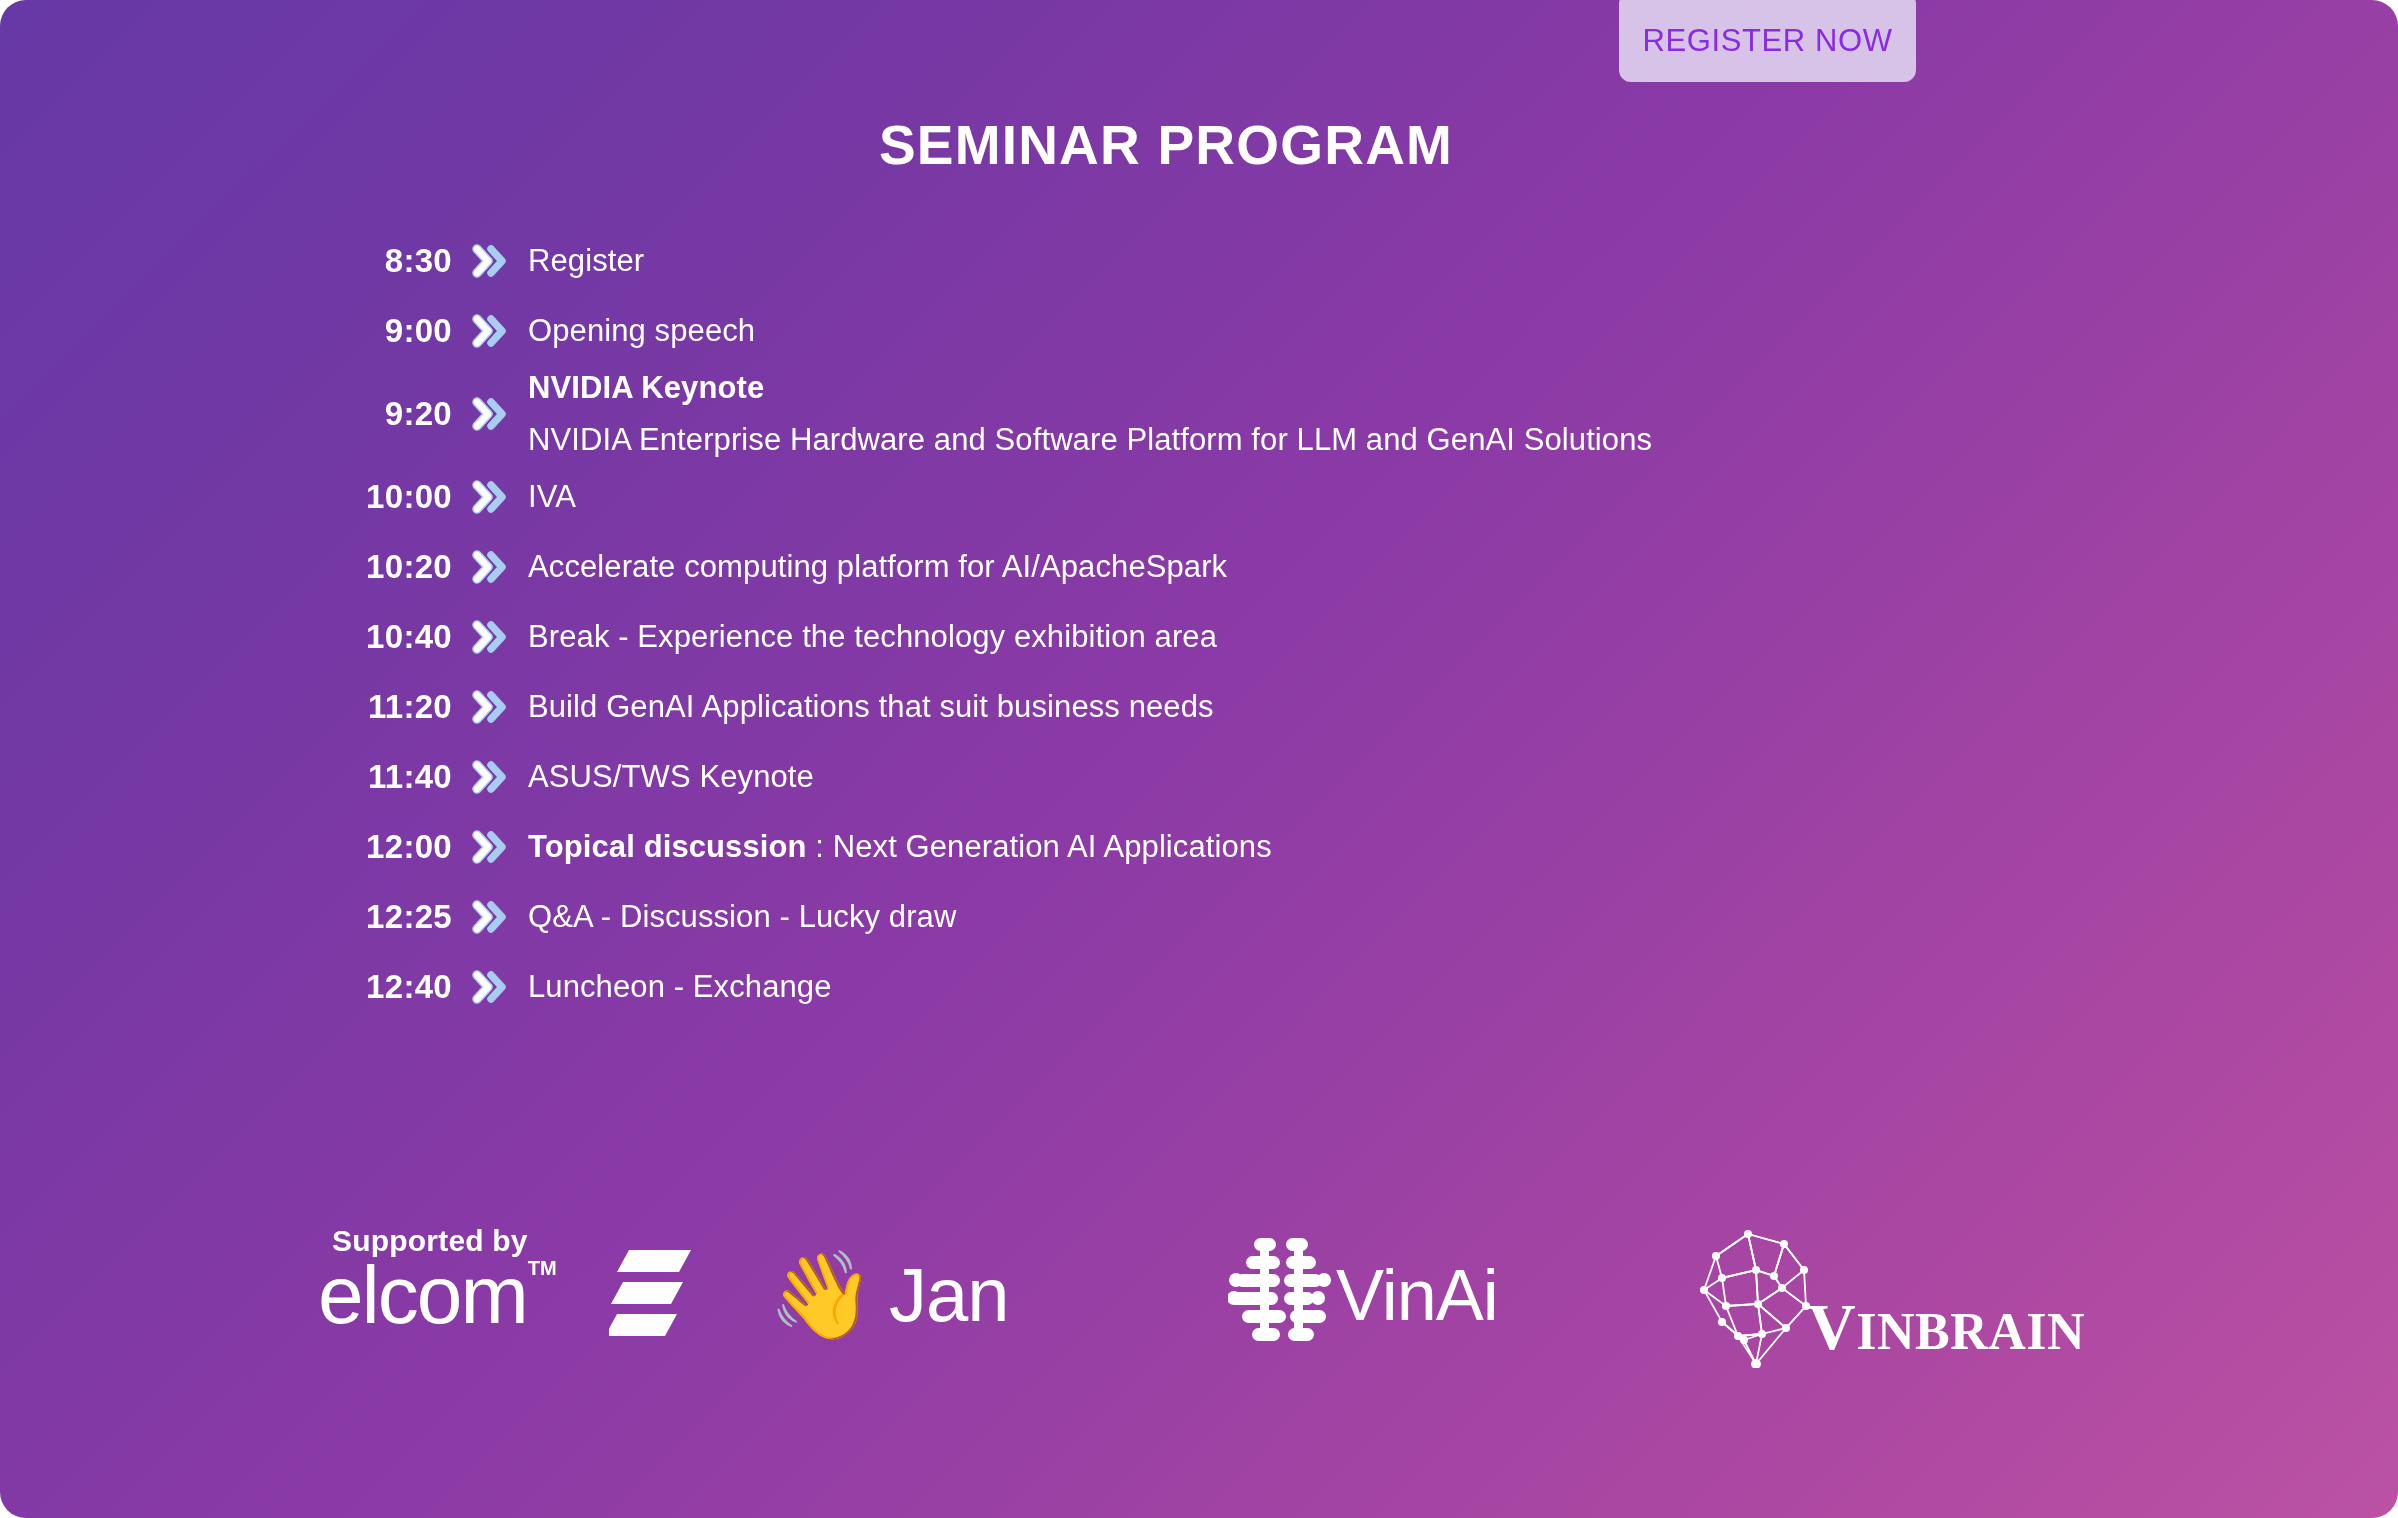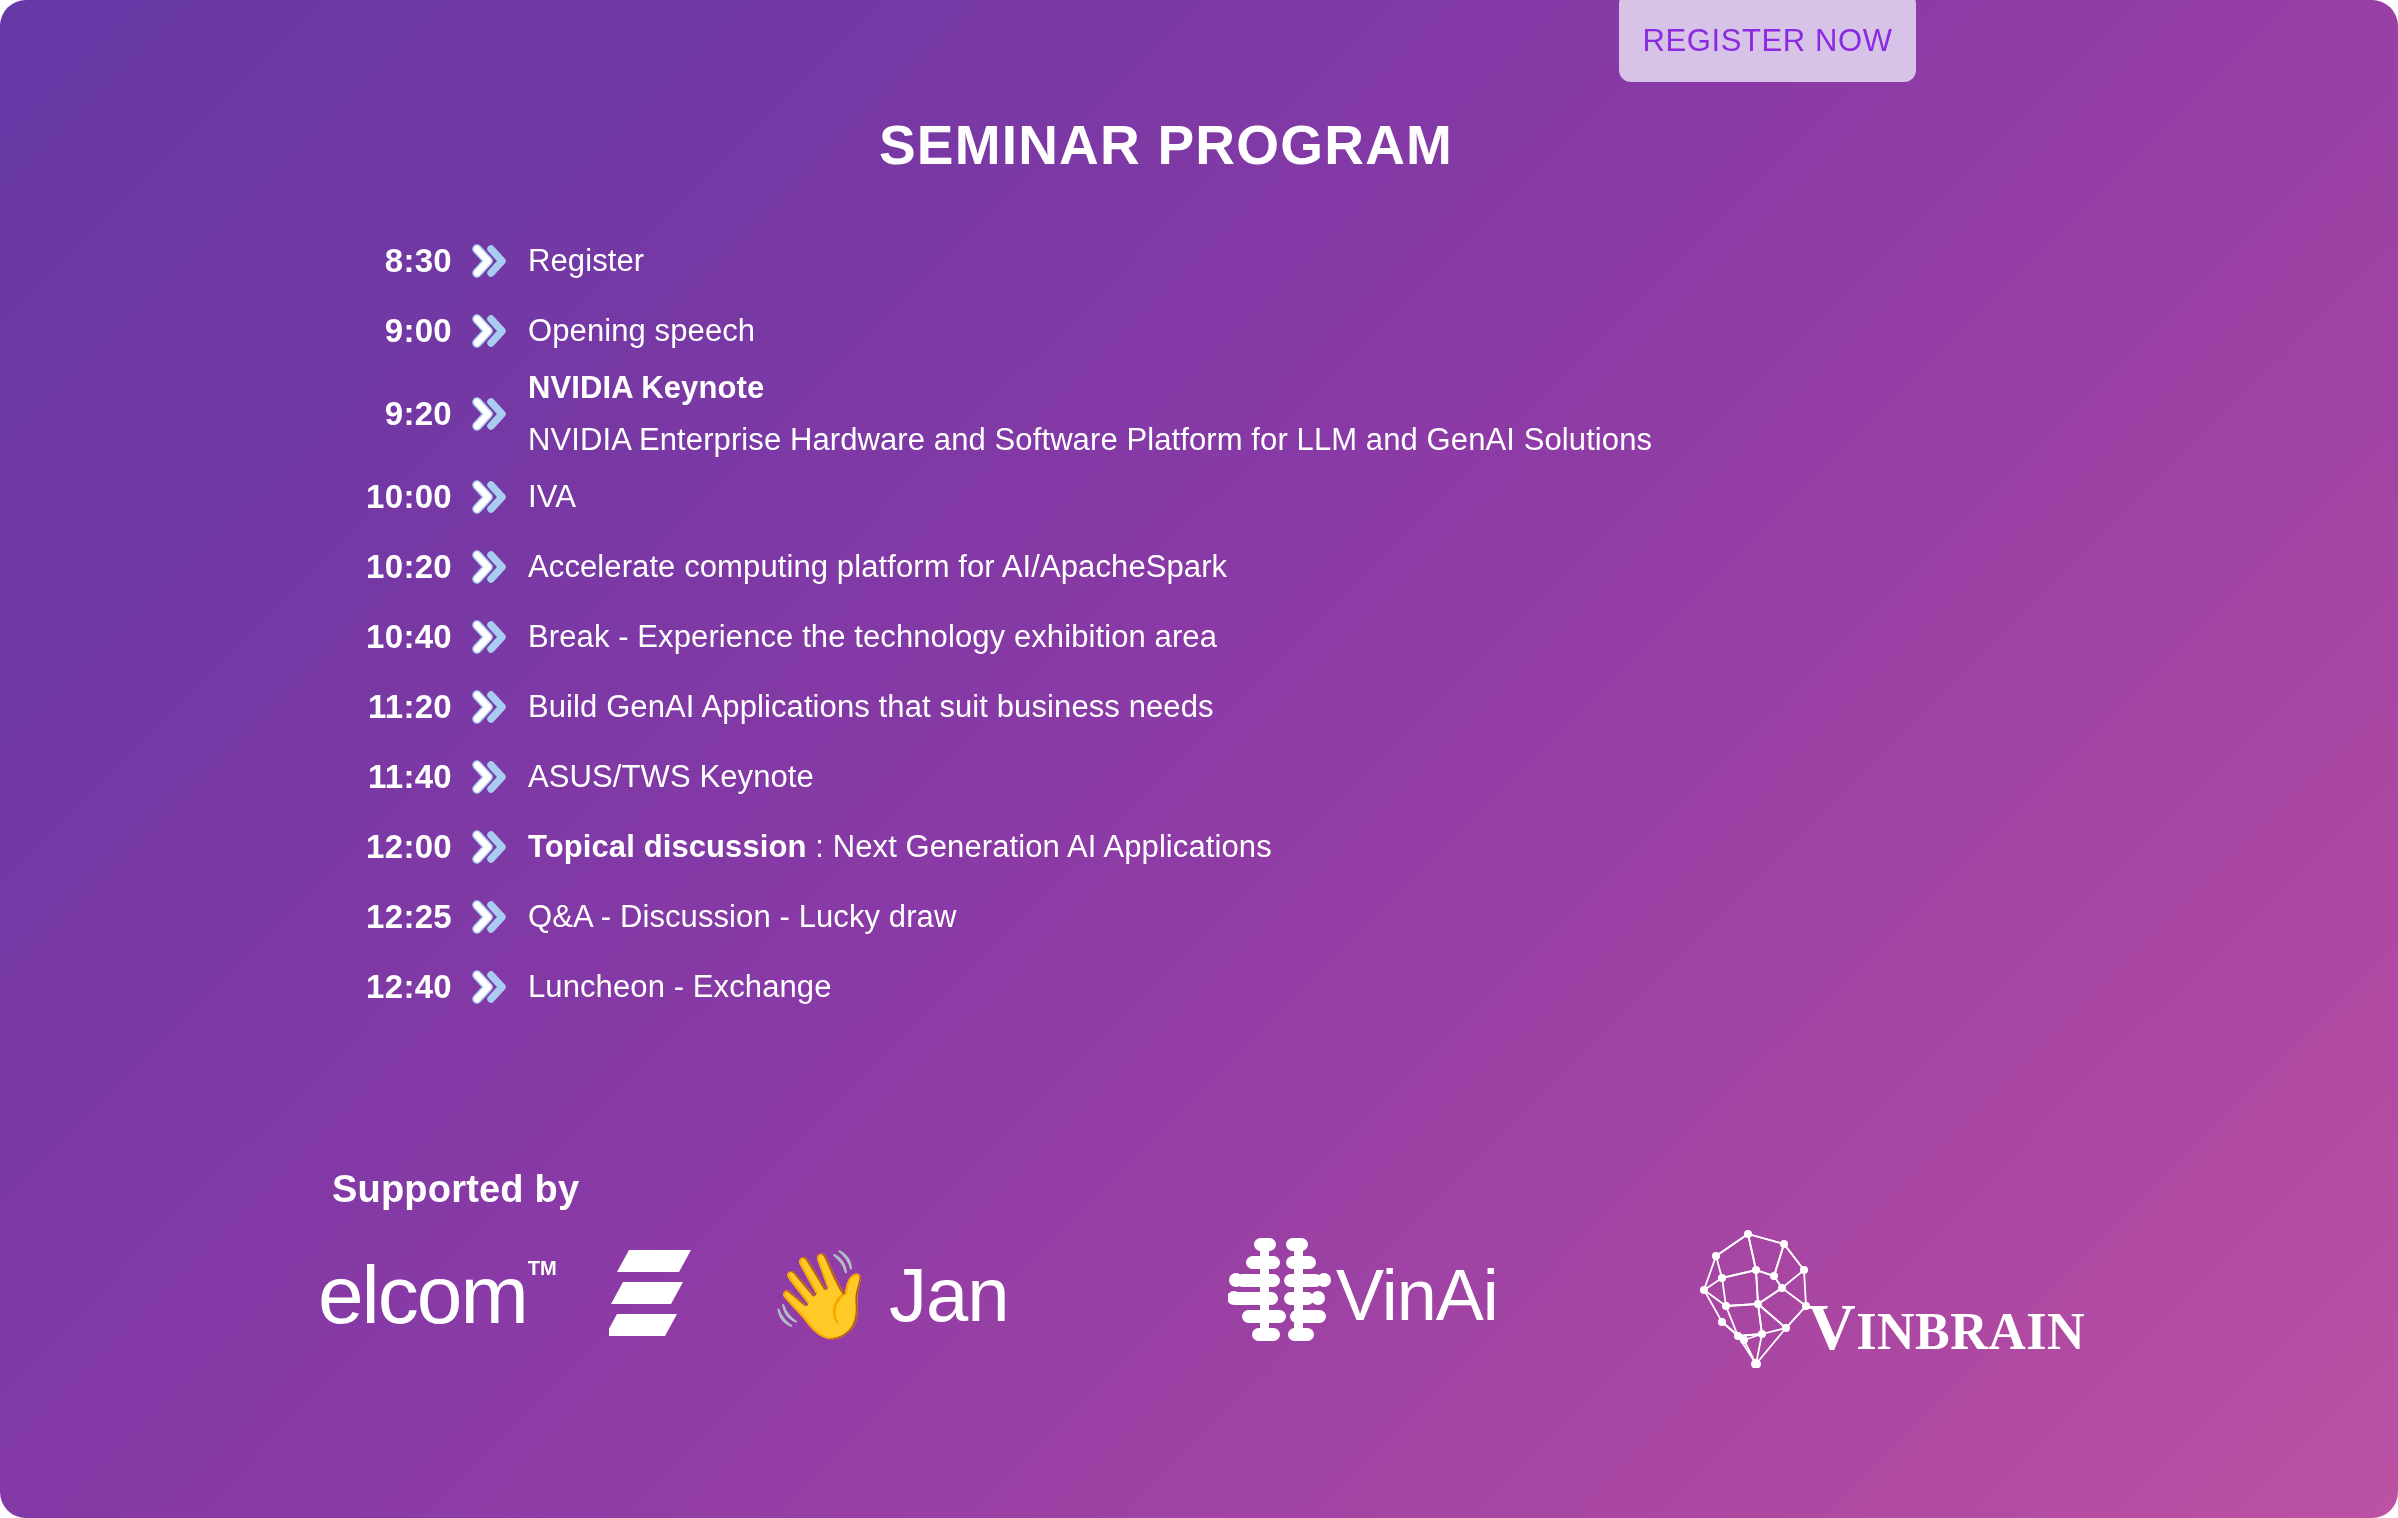--- a/index.html
+++ b/index.html
@@ -104,23 +104,23 @@
     line-height: 1.30;
     letter-spacing: 0.1px;
   }
   .row-text .ttl-bold { font-weight: 700; }
   .row-sub { display: block; margin-top: 12px; }
 
   
   .supported-label {
     position: absolute;
     left: 332px;
-    top: 1168px;
-    color: #ffffff;
-    font-size: 38px;
+    top: 1224px;
+    color: #ffffff;
+    font-size: 30px;
     font-weight: 700;
     letter-spacing: 0.2px;
   }
   .logo-strip {
     position: absolute;
     left: 300px;
     top: 1215px;
     width: 1860px;
     height: 160px;
     display: flex;

